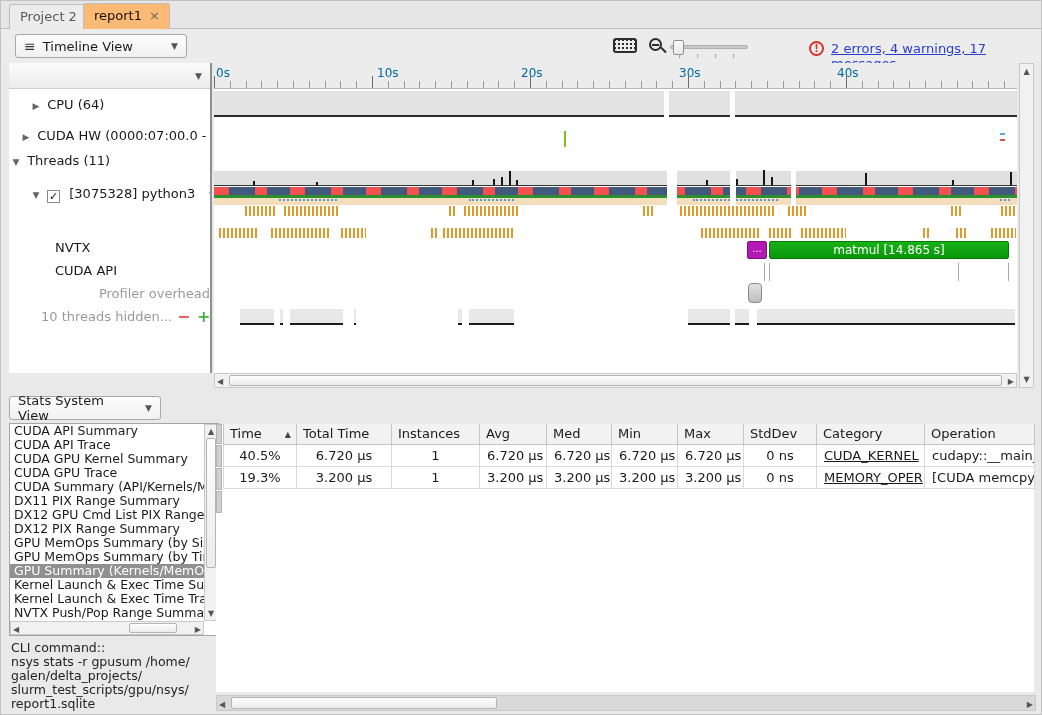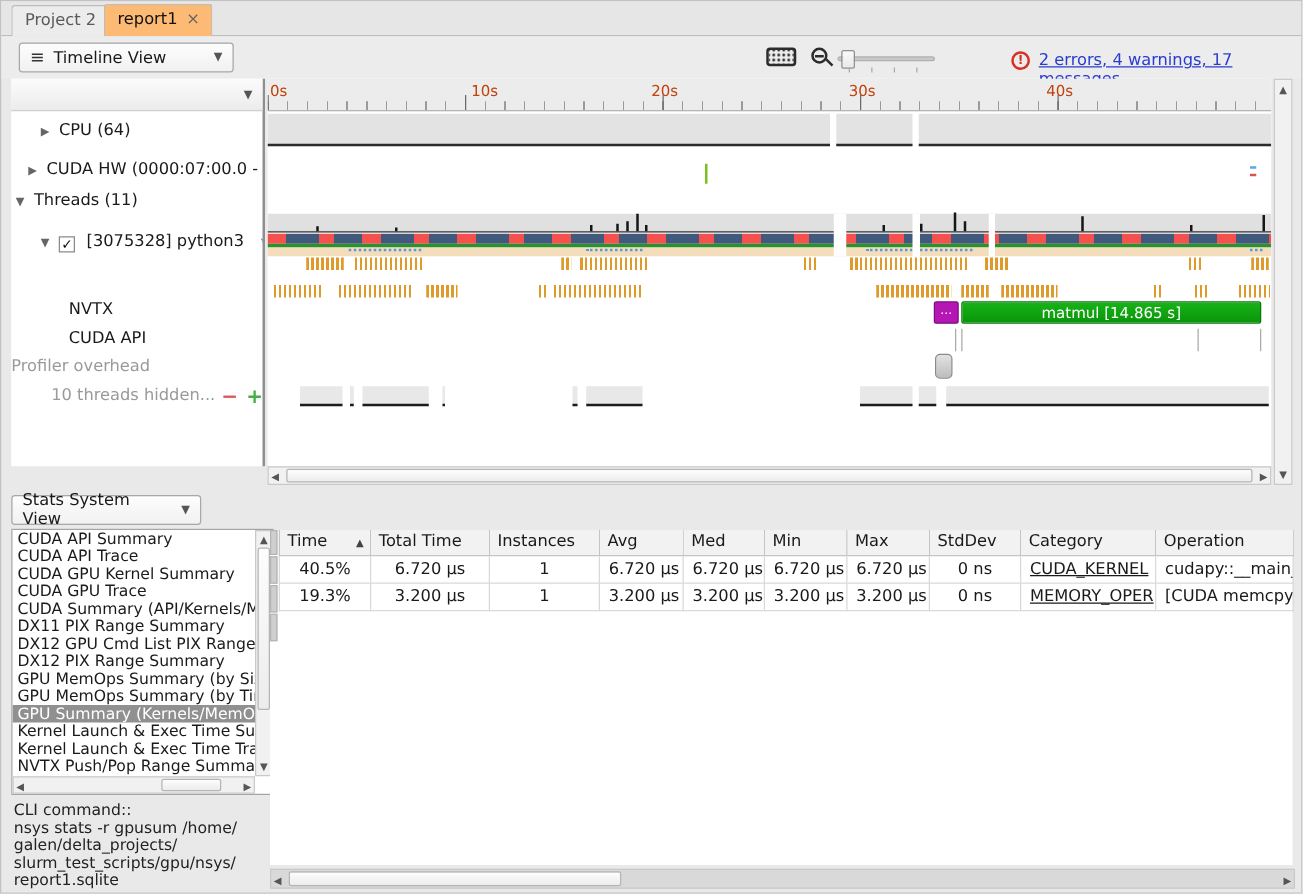--- a/index.html
+++ b/index.html
@@ -35,21 +35,21 @@
   .trow { position:absolute; left:0; width:100%; height:22px; line-height:22px; white-space:nowrap; overflow:hidden; }
   .tri { display:inline-block; width:14px; color:#666; font-size:9px; text-align:center; }
   .gray { color:#9a9a9a; }
   .cb { display:inline-block; width:13px; height:13px; border:1px solid #8a8a8a; background:#fff; line-height:12px; text-align:center; font-size:11px; color:#111; vertical-align:-2px; margin-right:5px; }
 
   .tl { position:absolute; left:213px; top:62px; width:803px; height:310px; background:#fff; overflow:hidden; }
   .ruler { position:absolute; left:0; top:0; width:803px; height:26px; background:#ececec; border-bottom:1px solid #b5b5b5; }
   .minorticks { position:absolute; left:0; bottom:0; width:100%; height:7px;
      background:repeating-linear-gradient(90deg,#9a9a9a 0 1px,transparent 1px 15.8px); }
   .majortick { position:absolute; bottom:0; width:1px; height:12px; background:#6a6a6a; }
-  .rlabel { position:absolute; top:3px; font-size:12px; color:#c2410c; }
+  .rlabel { position:absolute; top:3px; font-size:12px; color:#0369a1; }
 
   .cpuseg { position:absolute; top:28px; height:26px; background:#e3e3e3; border-bottom:2px solid #2b2b2b; }
   .spike { position:absolute; width:2px; background:#161616; }
   .redblue { position:absolute; background:repeating-linear-gradient(90deg,#f4504e 0 15px,#41597d 15px 41px,#f4504e 41px 53px,#41597d 53px 76px); }
   .tanband { position:absolute; background:#f3ddba; }
   .bluedash { position:absolute; border-top:2px dotted #5b9bd5; height:0; }
   .gapline { position:absolute; background:#fff; }
   .cluster { position:absolute; height:10px; background:repeating-linear-gradient(90deg,#df9a2b 0 2px,transparent 2px 4px); }
   .apitick { position:absolute; top:200px; width:1px; height:18px; background:#aaa; }
   .hbar { position:absolute; top:246px; height:16px; background:#e8e8e8; border-bottom:2px solid #1c1c1c; }
@@ -133,21 +133,21 @@
       <span class="cb">✓</span>
       <span>[3075328] python3</span>
       <span class="tri" style="margin-left:6px;">▼</span>
     </div>
     <div class="trow" style="top:174px; padding-left:46px;">
       <span>NVTX</span>
     </div>
     <div class="trow" style="top:197px; padding-left:46px;">
       <span>CUDA API</span>
     </div>
-    <div class="trow gray" style="top:220px; ">
+    <div class="trow gray" style="top:220px; padding-left:46px;text-align:right;">
       <span>Profiler overhead</span>
     </div>
     <div class="trow gray" style="top:243px; padding-left:32px;">
       <span>10 threads hidden...</span>
       <span class="abs" style="left:168px; color:#e05555; font-size:16px; font-weight:bold;">−</span>
       <span class="abs" style="left:188px; color:#44b044; font-size:16px; font-weight:bold;">+</span>
     </div>
   </div>
 
   <div class="tl">

